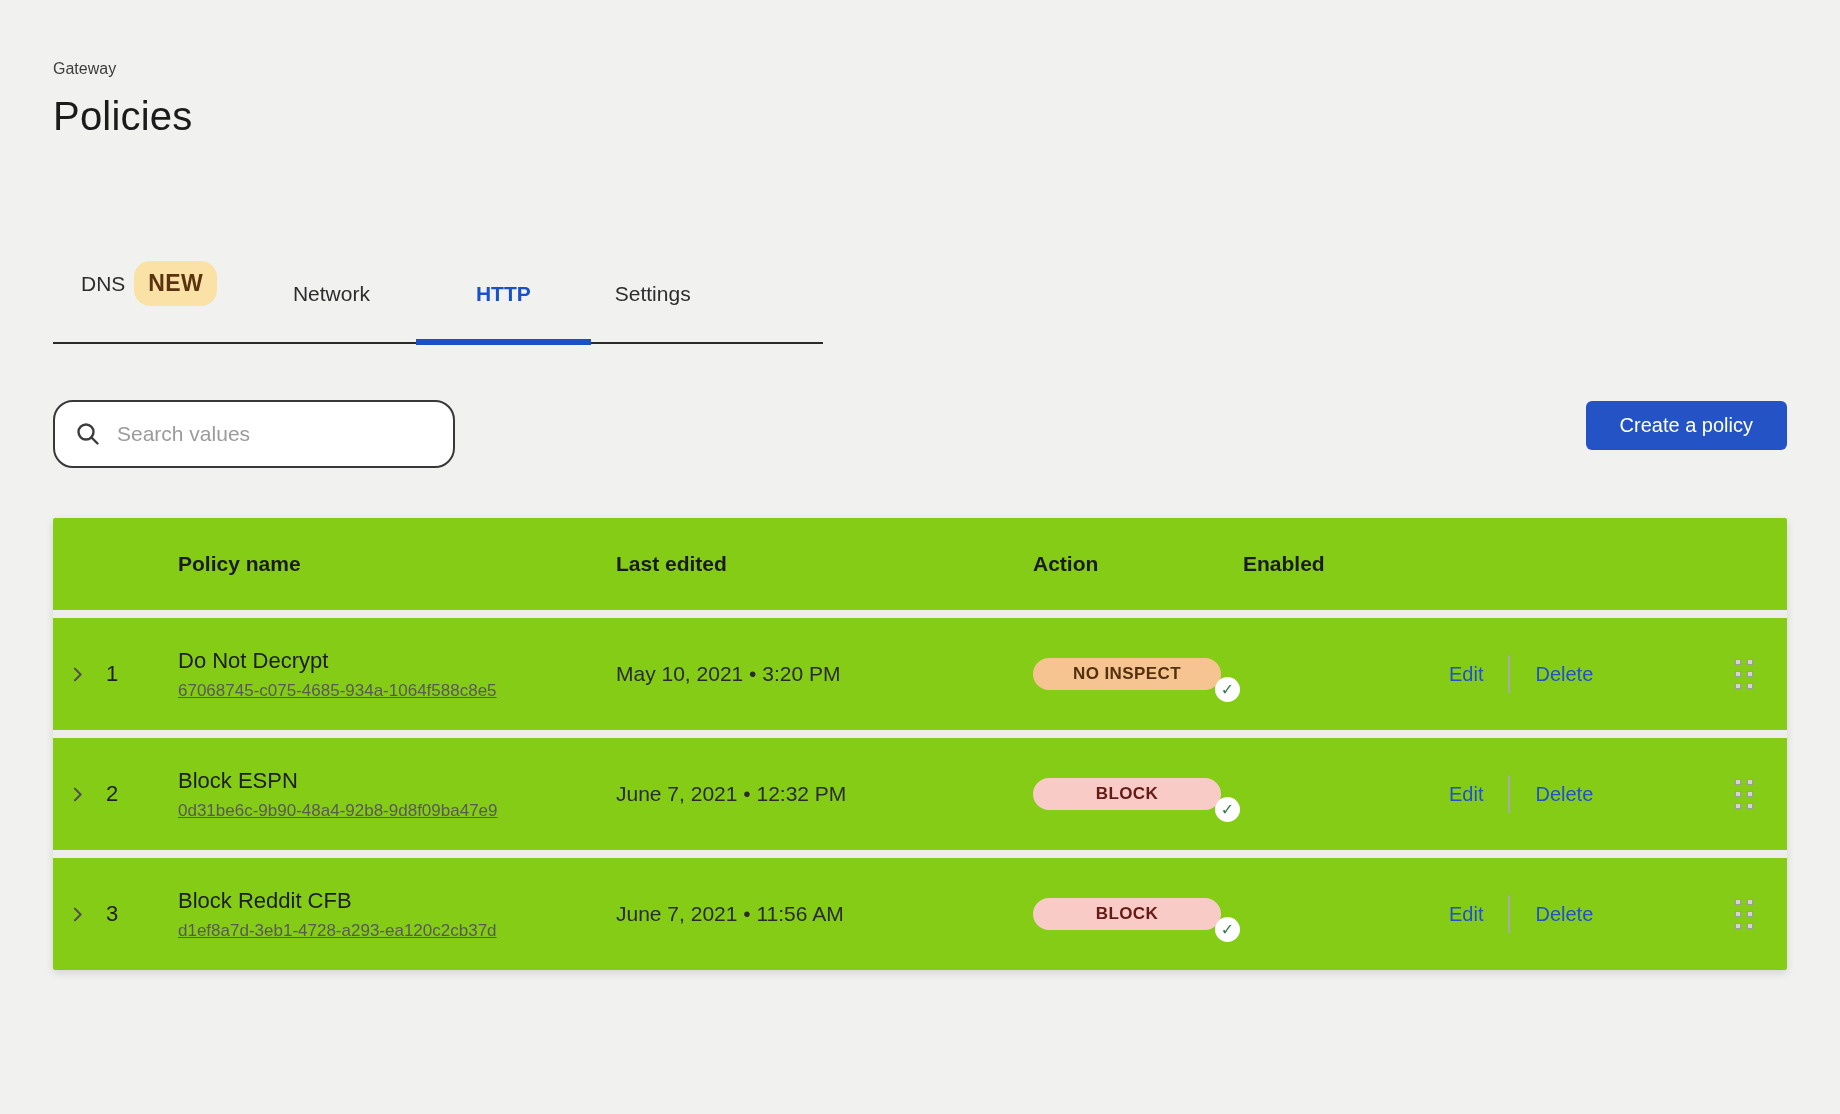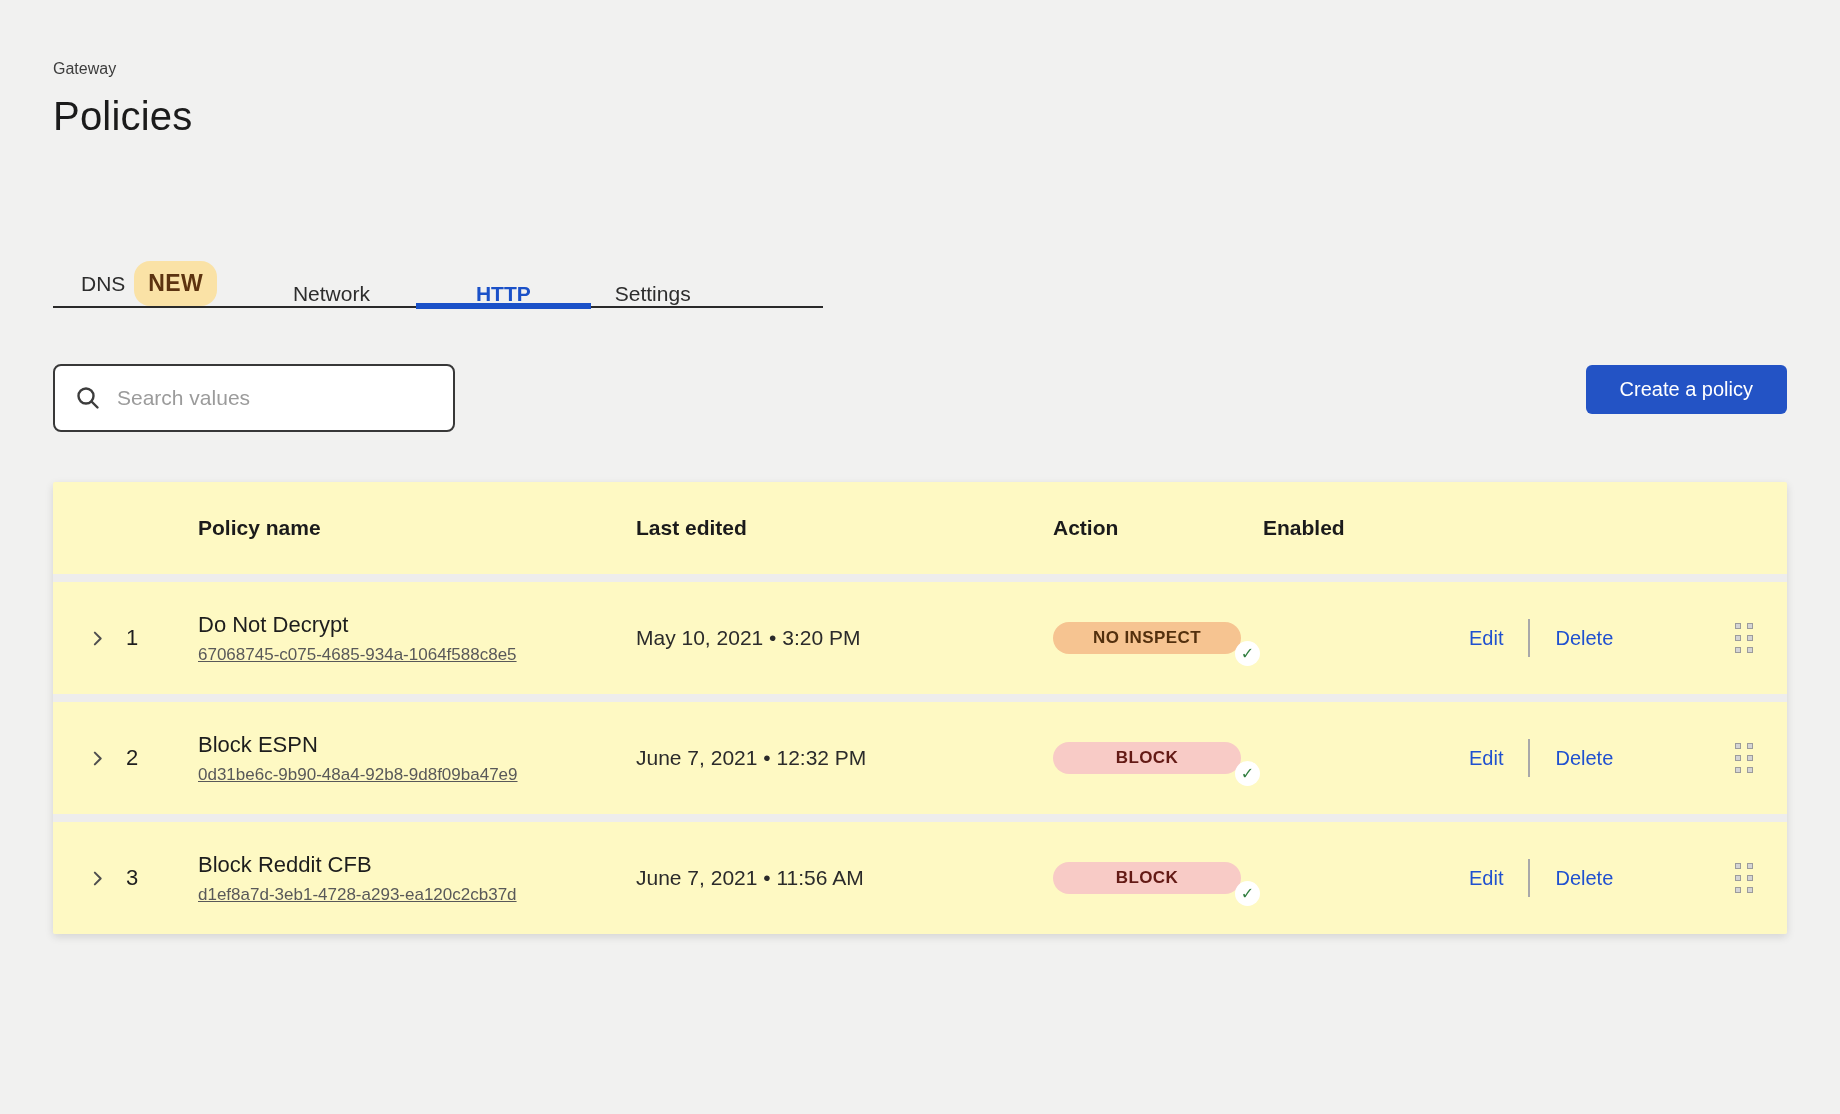--- a/index.html
+++ b/index.html
@@ -13,49 +13,49 @@
   .page { padding-left:53px; padding-right:53px; }
 
   
   .breadcrumb { margin-top:60px; font-size:16px; color:#3d3d3d; }
   .page-title { margin-top:16px; font-size:40px; font-weight:400; color:#1b1b1b; letter-spacing:0.2px; }
 
   
   .tabs { margin-top:122px; width:770px; display:flex; align-items:flex-end;
           border-bottom:2px solid #2a2a2a; padding-left:28px; }
   .tab { position:relative; display:flex; align-items:center; gap:9px;
-         cursor:pointer; }
+         padding-bottom:36px; cursor:pointer; }
   .tab:nth-child(2){ margin-left:76px; }
   .tab:nth-child(3){ margin-left:106px; }
   .tab:nth-child(4){ margin-left:84px; }
   .tab-label { font-size:21px; color:#2d2d2d; }
   .tab.active .tab-label { color:var(--accent-blue,#1b51c8); font-weight:700; }
   .tab.active::after { content:""; position:absolute; left:-60px; right:-60px;
          bottom:-3px; height:6px; background:var(--accent-blue,#1b51c8); }
   .tab-new-badge { background:var(--new-badge-bg,#fae2a6); color:#5c3310;
          font-size:23px; font-weight:700; padding:9px 14px; border-radius:16px; letter-spacing:0.3px; }
 
   
   .toolbar { margin-top:56px; display:flex; justify-content:space-between; align-items:flex-start; }
   .search-box { width:402px; height:68px; background:#fff; border:2px solid #383838;
-         border-radius:8px; display:flex; align-items:center; padding:0 16px 0 20px; }
+         border-radius:20px; display:flex; align-items:center; padding:0 16px 0 20px; }
   .search-box svg { flex:0 0 auto; }
   .search-box input { border:none; outline:none; background:transparent; margin-left:16px;
          font-size:21px; color:#2b2b2b; width:100%;
          font-family:"Liberation Sans","DejaVu Sans",sans-serif; }
   .search-box input::placeholder { color:#9b9b9b; }
   .create-btn { margin-top:1px; height:49px; padding:0 34px; background:var(--button-blue,#2353c5);
          color:#fff; font-size:20px; font-weight:500; border:none; border-radius:6px;
          cursor:pointer; font-family:"Liberation Sans","DejaVu Sans",sans-serif; }
 
   
   .table { margin-top:50px; background:#eeedec; box-shadow:0 3px 8px rgba(0,0,0,0.12);
            border-radius:2px; overflow:hidden; }
   .tgrid { display:grid; grid-template-columns:37px 72px 438px 417px 210px 206px 182px 1fr;
-           align-items:center; padding-left:36px; padding-right:30px; background:#fef9c3; }
+           align-items:center; padding-left:16px; padding-right:30px; background:#84cc16; }
   .thead { height:92px; }
   .th { font-size:21px; font-weight:700; color:#1b1b1b; }
   .trow { height:112px; margin-top:8px; }
 
   .expander { display:flex; align-items:center; cursor:pointer; }
   .row-index { font-size:22px; color:#1f1f1f; }
   .name-cell .policy-name { font-size:22px; color:#1d1d1d; }
   .name-cell .policy-id { margin-top:7px; font-size:17px; color:#595959;text-decoration:underline; }
   .date-cell { font-size:21px; color:#2b2b2b; }
 

